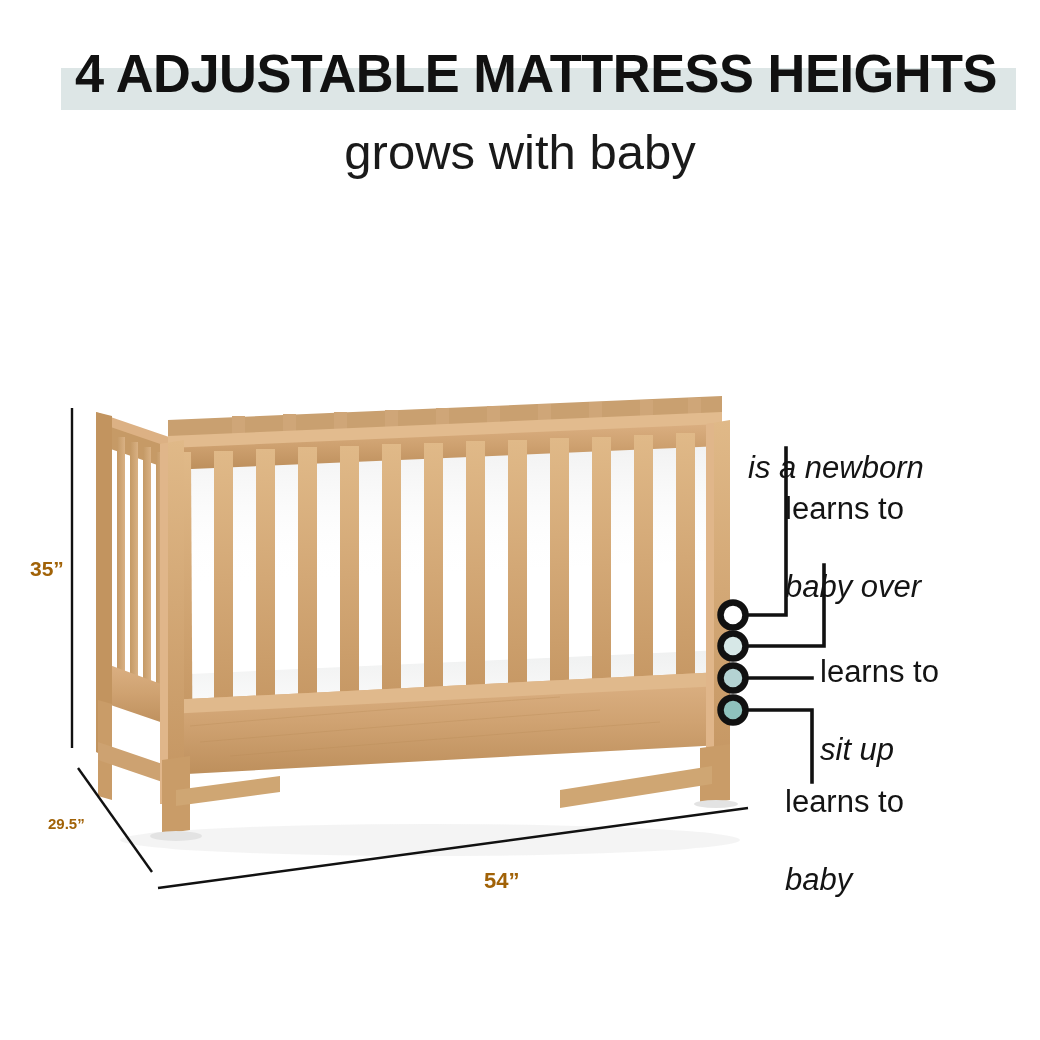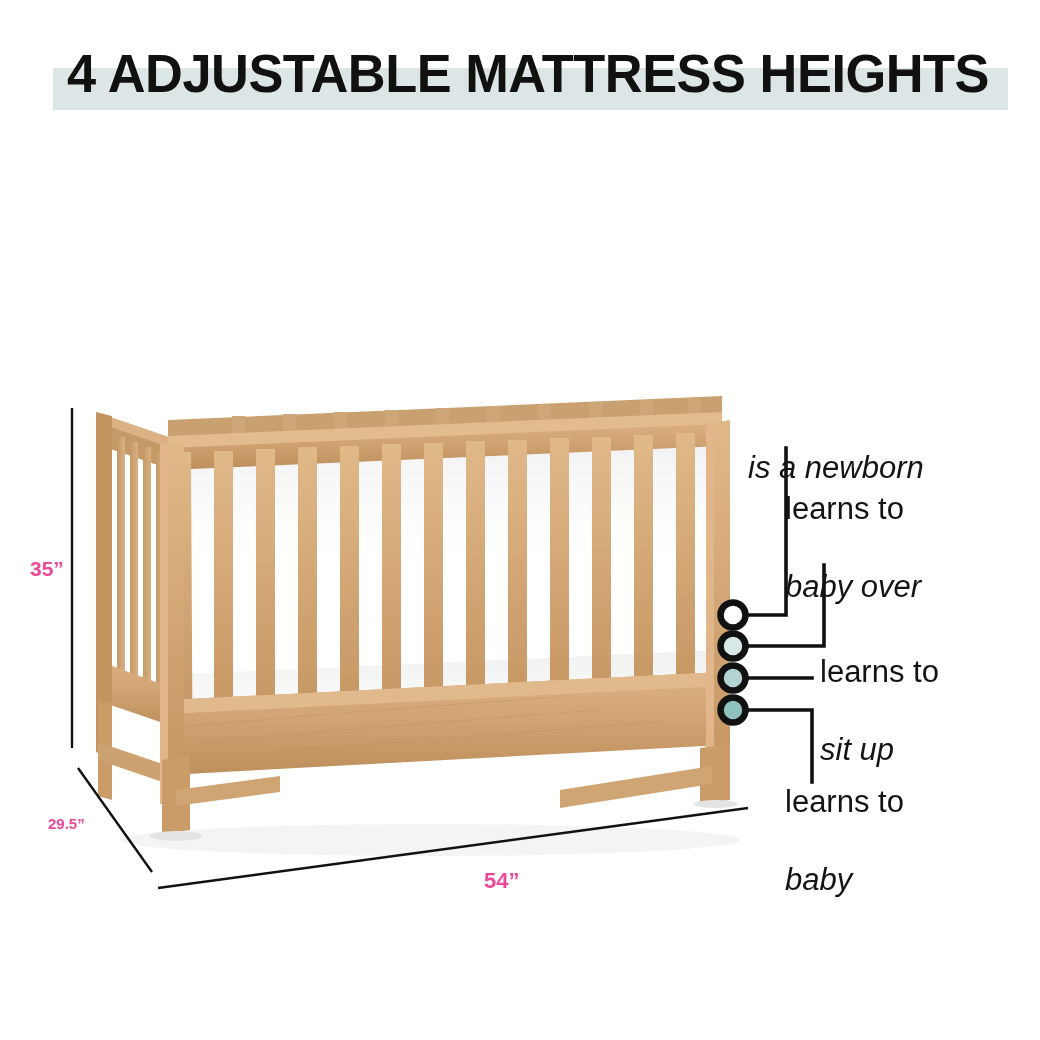--- a/index.html
+++ b/index.html
@@ -7,21 +7,21 @@
     width:1040px;height:1040px;
     background:#ffffff;
     font-family:"Liberation Sans", sans-serif;
     overflow:hidden;
     position:relative;
   }
   #stage{position:relative;width:1040px;height:1040px;}
 
   
   .title-wrap{
-    position:absolute;left:8px;top:38px;width:992px;height:80px;
+    position:absolute;left:16px;top:38px;width:992px;height:80px;
   }
   .title-band{
     position:absolute;left:45px;top:30px;width:955px;height:42px;
     background:#dde6e6;
   }
   .title-text{
     position:absolute;left:0;top:0;width:1040px;
     text-align:center;
     font-size:54px;
     font-weight:bold;
@@ -46,37 +46,38 @@
   .anno .reg{font-weight:400;font-style:normal;display:block;}
   .anno .ital{font-weight:400;font-style:italic;display:block;margin-top:43px;}
 
   #anno-when{left:748px;top:358px;font-size:31px;}
   #anno-newborn{left:748px;top:408px;font-size:31px;}
   #anno-rollover{left:785px;top:492px;font-size:31px;text-align:left;}
   #anno-situp{left:820px;top:655px;font-size:31px;}
   #anno-stand{left:785px;top:785px;font-size:31px;}
 
   
-  .dim{position:absolute;font-weight:bold;color:#ec4899;white-space:nowrap;}
+  .dim{position:absolute;font-weight:bold;color:#a16207;white-space:nowrap;}
   #dim-h{left:30px;top:557px;font-size:21px;}
   #dim-d{left:48px;top:815px;font-size:15px;}
   #dim-w{left:484px;top:868px;font-size:22px;text-align:right;}
 
   
   svg.layer{position:absolute;left:0;top:0;width:1040px;height:1040px;}
 </style>
 </head>
 <body>
 
 <div id="stage">
 
   <div class="title-wrap">
     <div class="title-band"></div>
     <div class="title-text">4 ADJUSTABLE MATTRESS HEIGHTS</div>
   </div>
+  <div class="subtitle">grows with baby</div>
 
   <svg class="layer" viewBox="0 0 1040 1040">
     <defs>
       <linearGradient id="woodFront" x1="0" y1="0" x2="0" y2="1">
         <stop offset="0%" stop-color="#e0b988"></stop>
         <stop offset="45%" stop-color="#d3a876"></stop>
         <stop offset="100%" stop-color="#c39460"></stop>
       </linearGradient>
       <linearGradient id="woodSide" x1="0" y1="0" x2="1" y2="0">
         <stop offset="0%" stop-color="#c49965"></stop>

